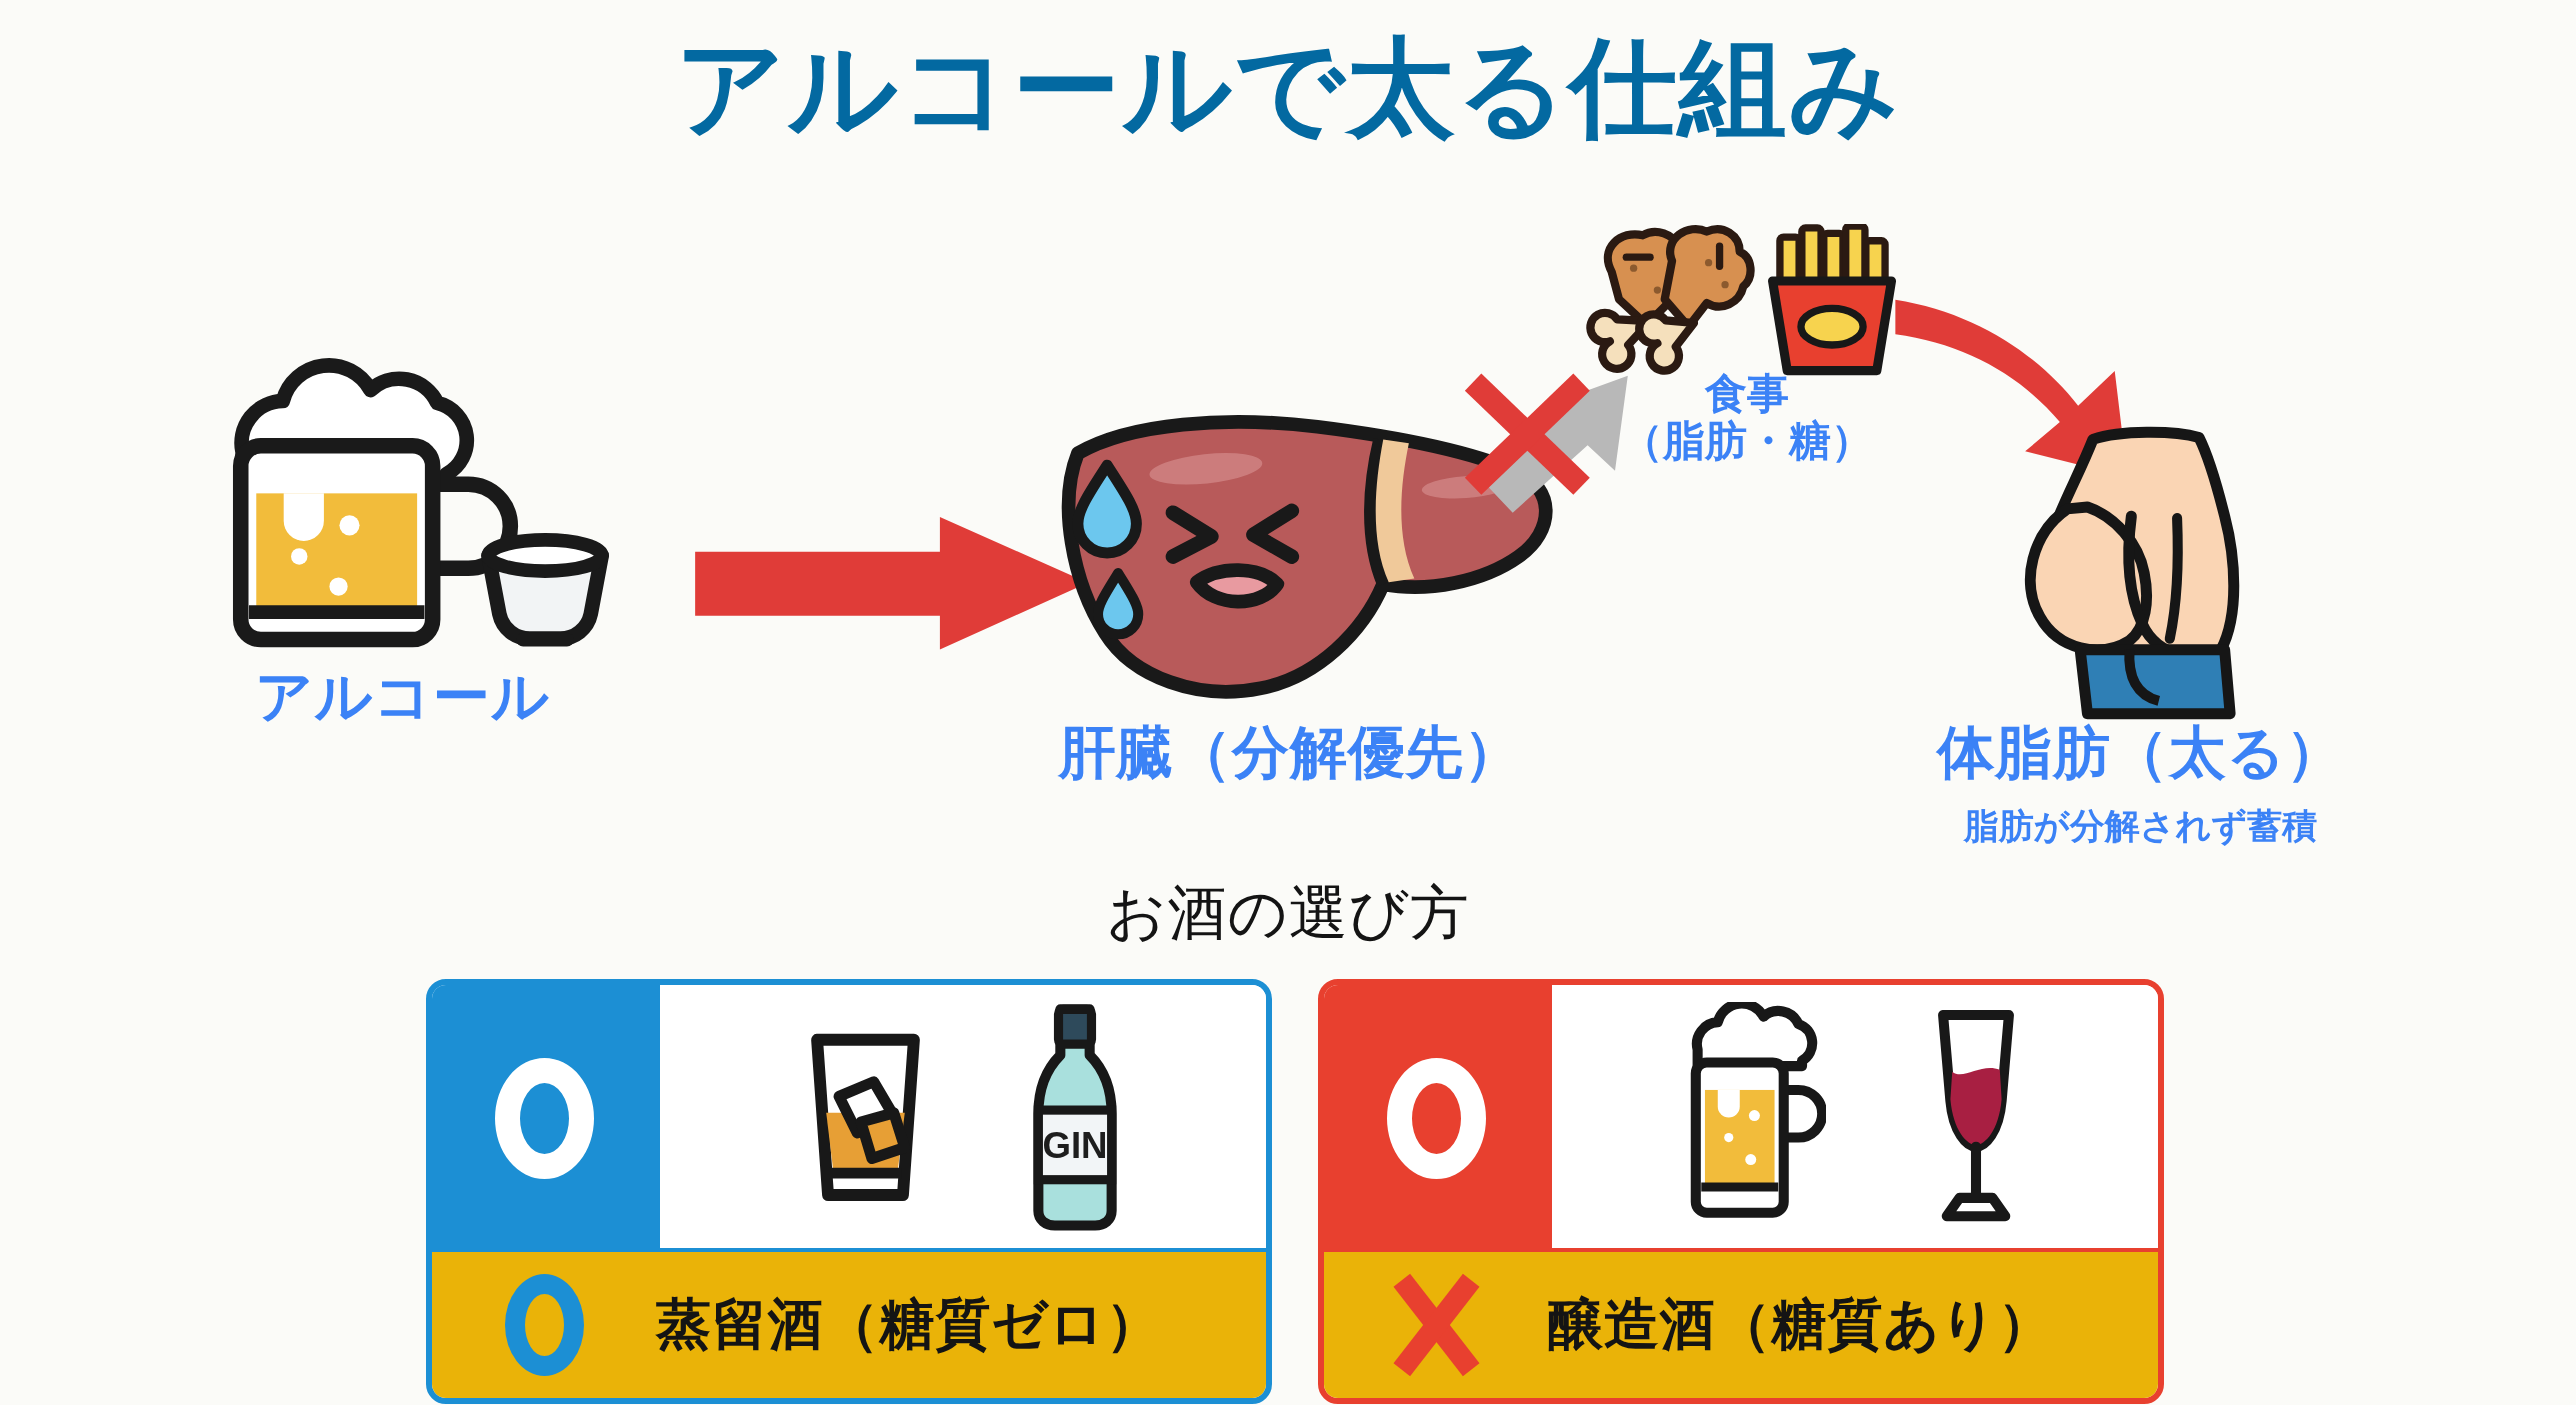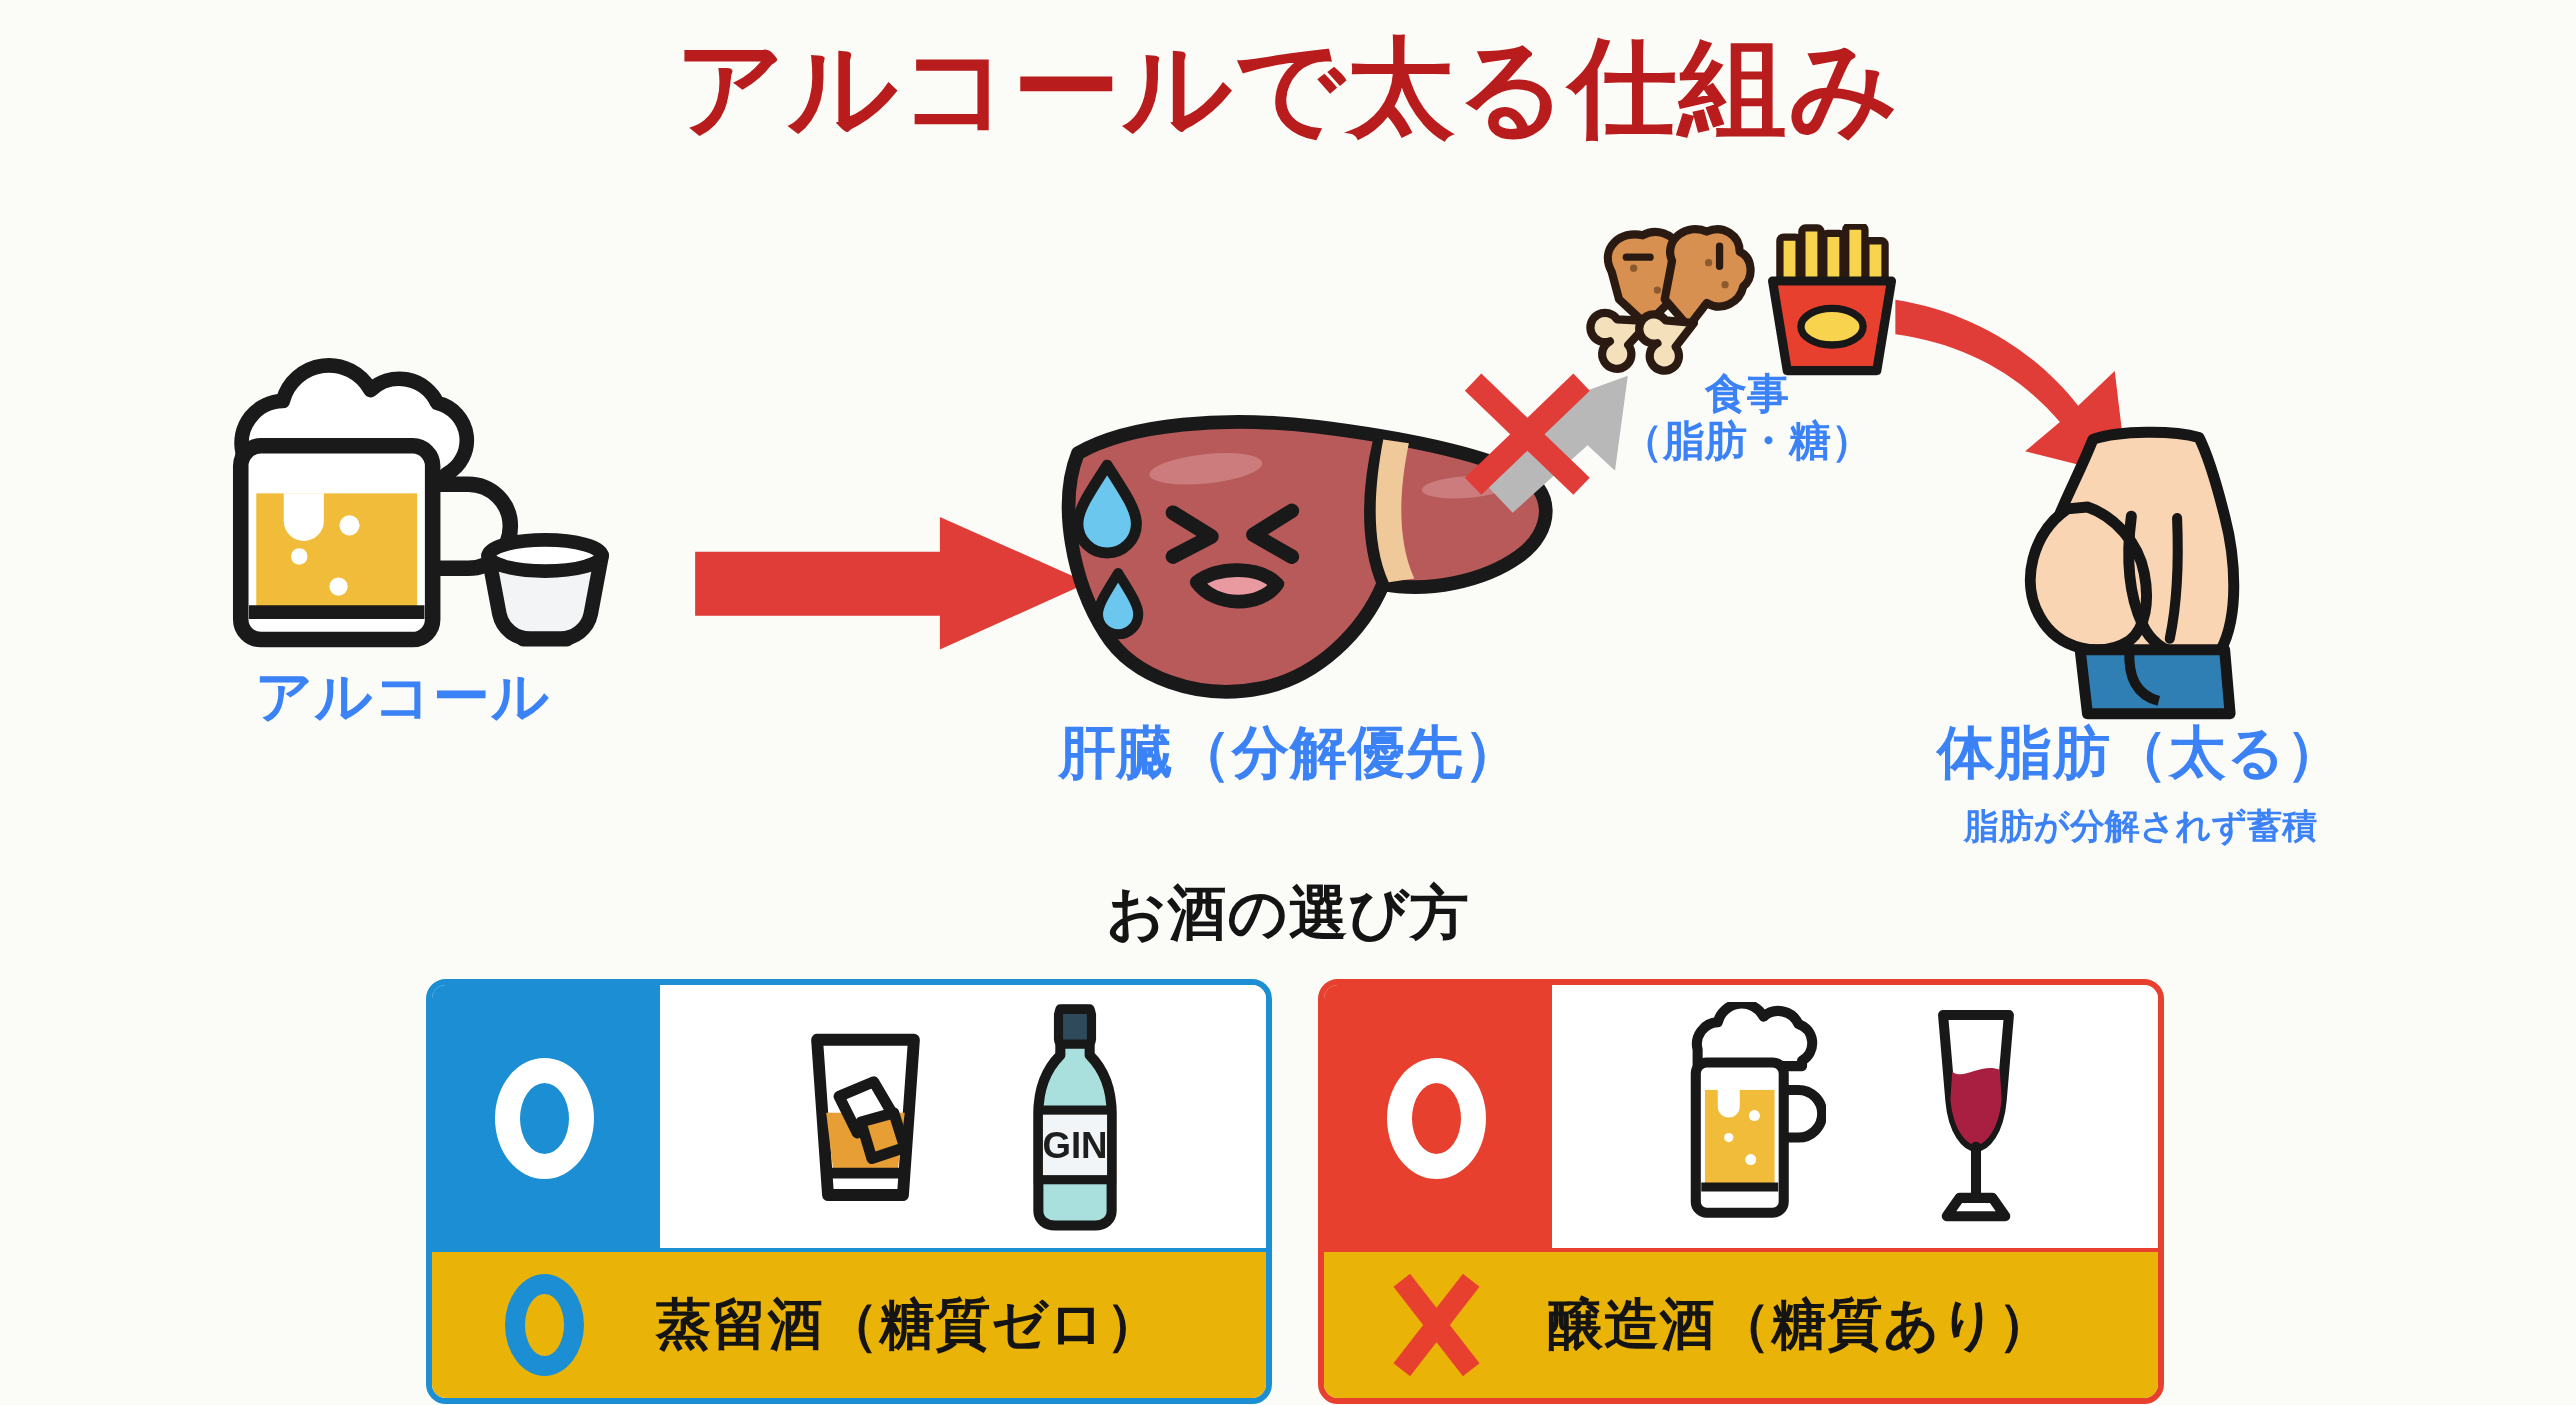--- a/index.html
+++ b/index.html
@@ -24,21 +24,21 @@
   .page-title {
     position: absolute;
     top: 25.6px;
     left: 0;
     width: 2576px;
     text-align: center;
     font-size: 108px;
     line-height: 1.15;
     font-weight: 900;
     letter-spacing: 1.8px;
-    color: #b91c1c;
+    color: #0369a1;
   }
 
   
   .node {
     position: absolute;
   }
   .node-caption {
     text-align: center;
     font-weight: 900;
     color: #3b82f6;
@@ -83,21 +83,21 @@
   #arrow-blocked { left: 1436px; top: 361px; }
   #arrow-curve   { left: 1793px; top: 252px; }
 
   
   #choice-heading {
     position: absolute;
     left: 0; top: 874px;
     width: 2576px;
     text-align: center;
     font-size: 59px;
-    font-weight: 700;
+    font-weight: 400;
     color: #141414;
     letter-spacing: 0.9px;
   }
 
   
   .cards-row {
     position: absolute;
     left: 426px;
     top: 979px;
     width: 1738px;

